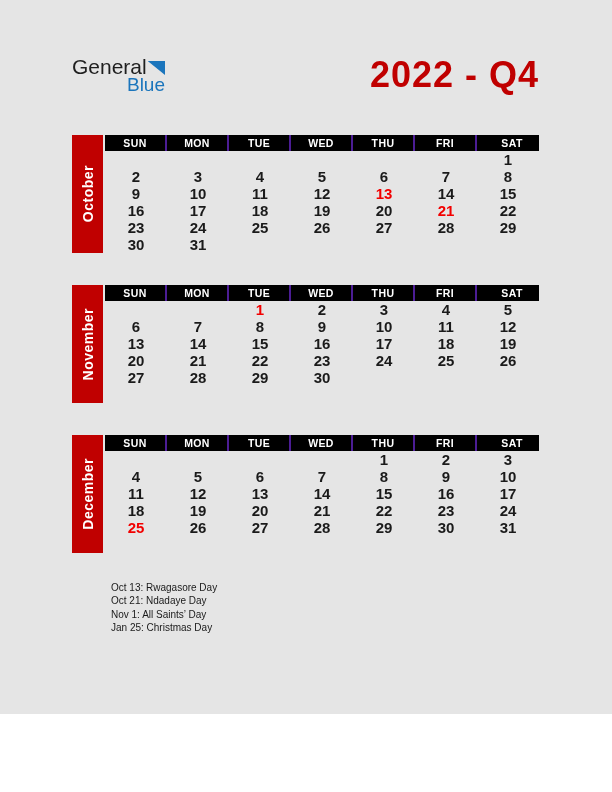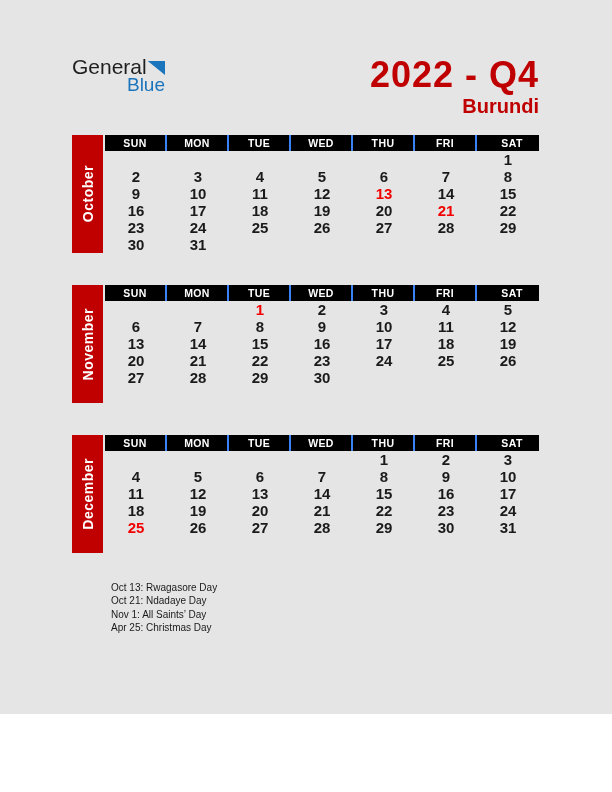--- a/index.html
+++ b/index.html
@@ -38,21 +38,21 @@
   .mname {
     writing-mode:vertical-rl; transform:rotate(180deg);
     color:#ffffff; font-weight:bold; font-size:14px; letter-spacing:0.5px;
     white-space:nowrap;
   }
   .mgrid { width:434px; }
   .wdrow { display:flex; height:16px; }
   .wdcell {
     width:62px; height:16px; background:#000000; color:#ffffff;
     font-weight:bold; font-size:10.5px; line-height:16px; text-align:center;
-    letter-spacing:0.4px; border-right:2px solid #3b82f6;
+    letter-spacing:0.4px; border-right:2px solid #4c1d95;
   }
   .wdcell:last-child { border-right:none;padding-left:8px; }
   .drow { display:flex; height:17px; }
   .dcell {
     width:62px; height:17px; text-align:center;
     font-weight:bold; font-size:15px; line-height:17.5px; color:#1a1a1a;
   }
   .dcell.holiday { color:var(--holiday-red,#f20000); }
 
   
@@ -67,21 +67,20 @@
   <div class="logo">
     <div class="logo-top">
       <span class="logo-general">General</span>
       <span class="logo-triangle"></span>
     </div>
     <div class="logo-blue-text">Blue</div>
   </div>
 
   <div class="titleblock">
     <div class="title">2022 - Q4</div>
-    <div class="subtitle">Burundi</div>
   </div>
 
   <div id="months">
       <section class="month" style="top: 135px;">
         <div class="mbar">
           <span class="mname">October</span>
         </div>
         <div class="mgrid">
           <div class="wdrow">
             <div class="wdcell">SUN</div>
@@ -287,16 +286,16 @@
             <div class="dcell"></div>
           </div>
         </div>
       </section>
     </div>
 
   <div class="notes" id="notes">
       <div class="note">Oct 13: Rwagasore Day</div>
       <div class="note">Oct 21: Ndadaye Day</div>
       <div class="note">Nov 1: All Saints’ Day</div>
-      <div class="note">Apr 25: Christmas Day</div>
+      <div class="note">Jan 25: Christmas Day</div>
     </div>
 
 </div>
 
 </body></html>

